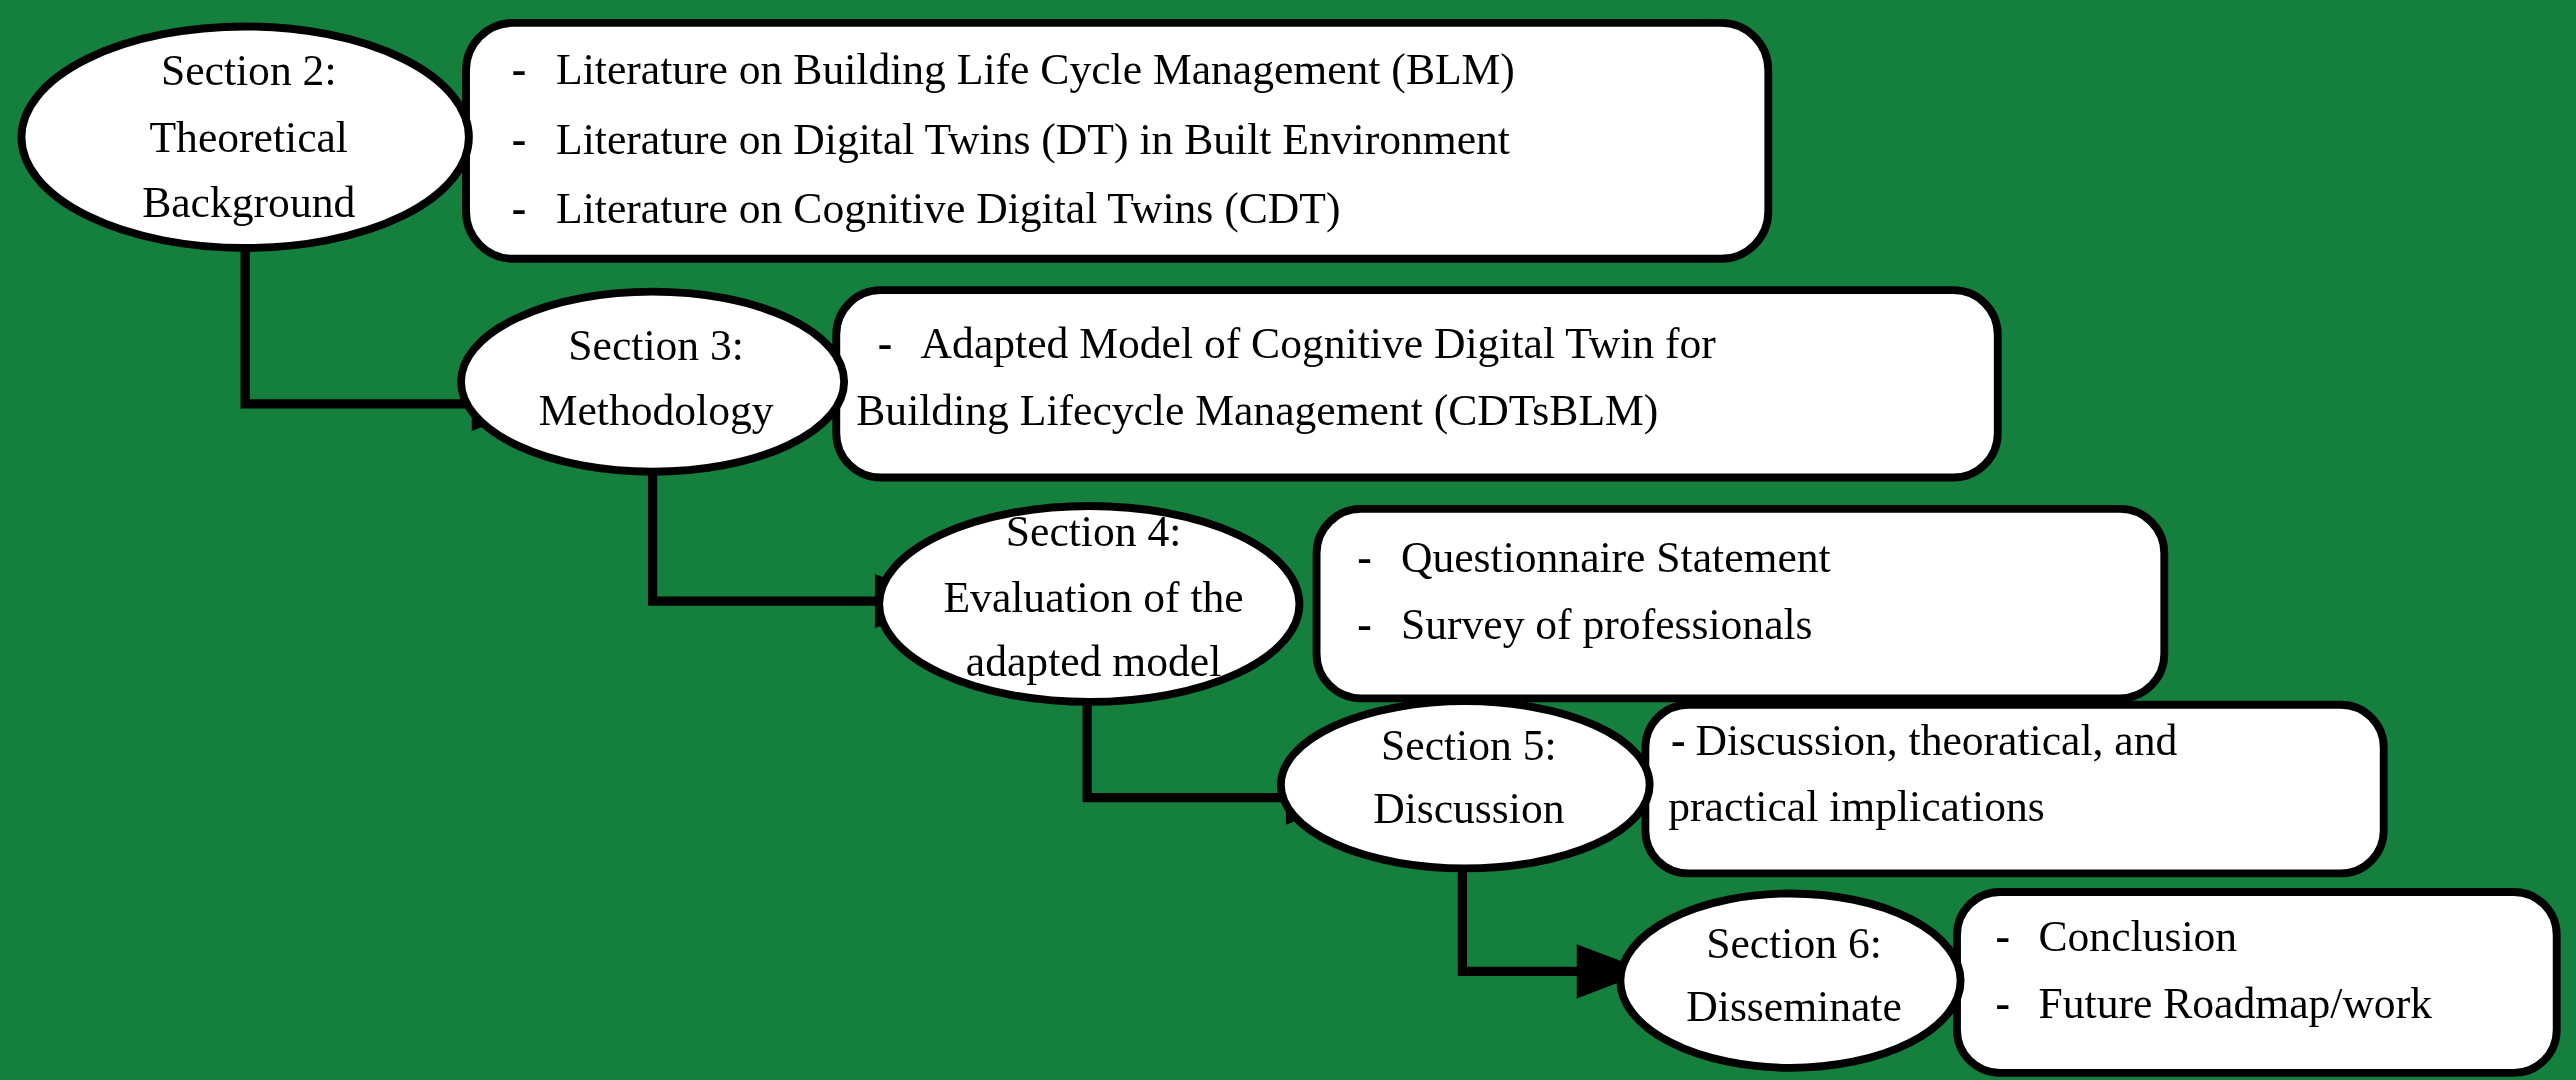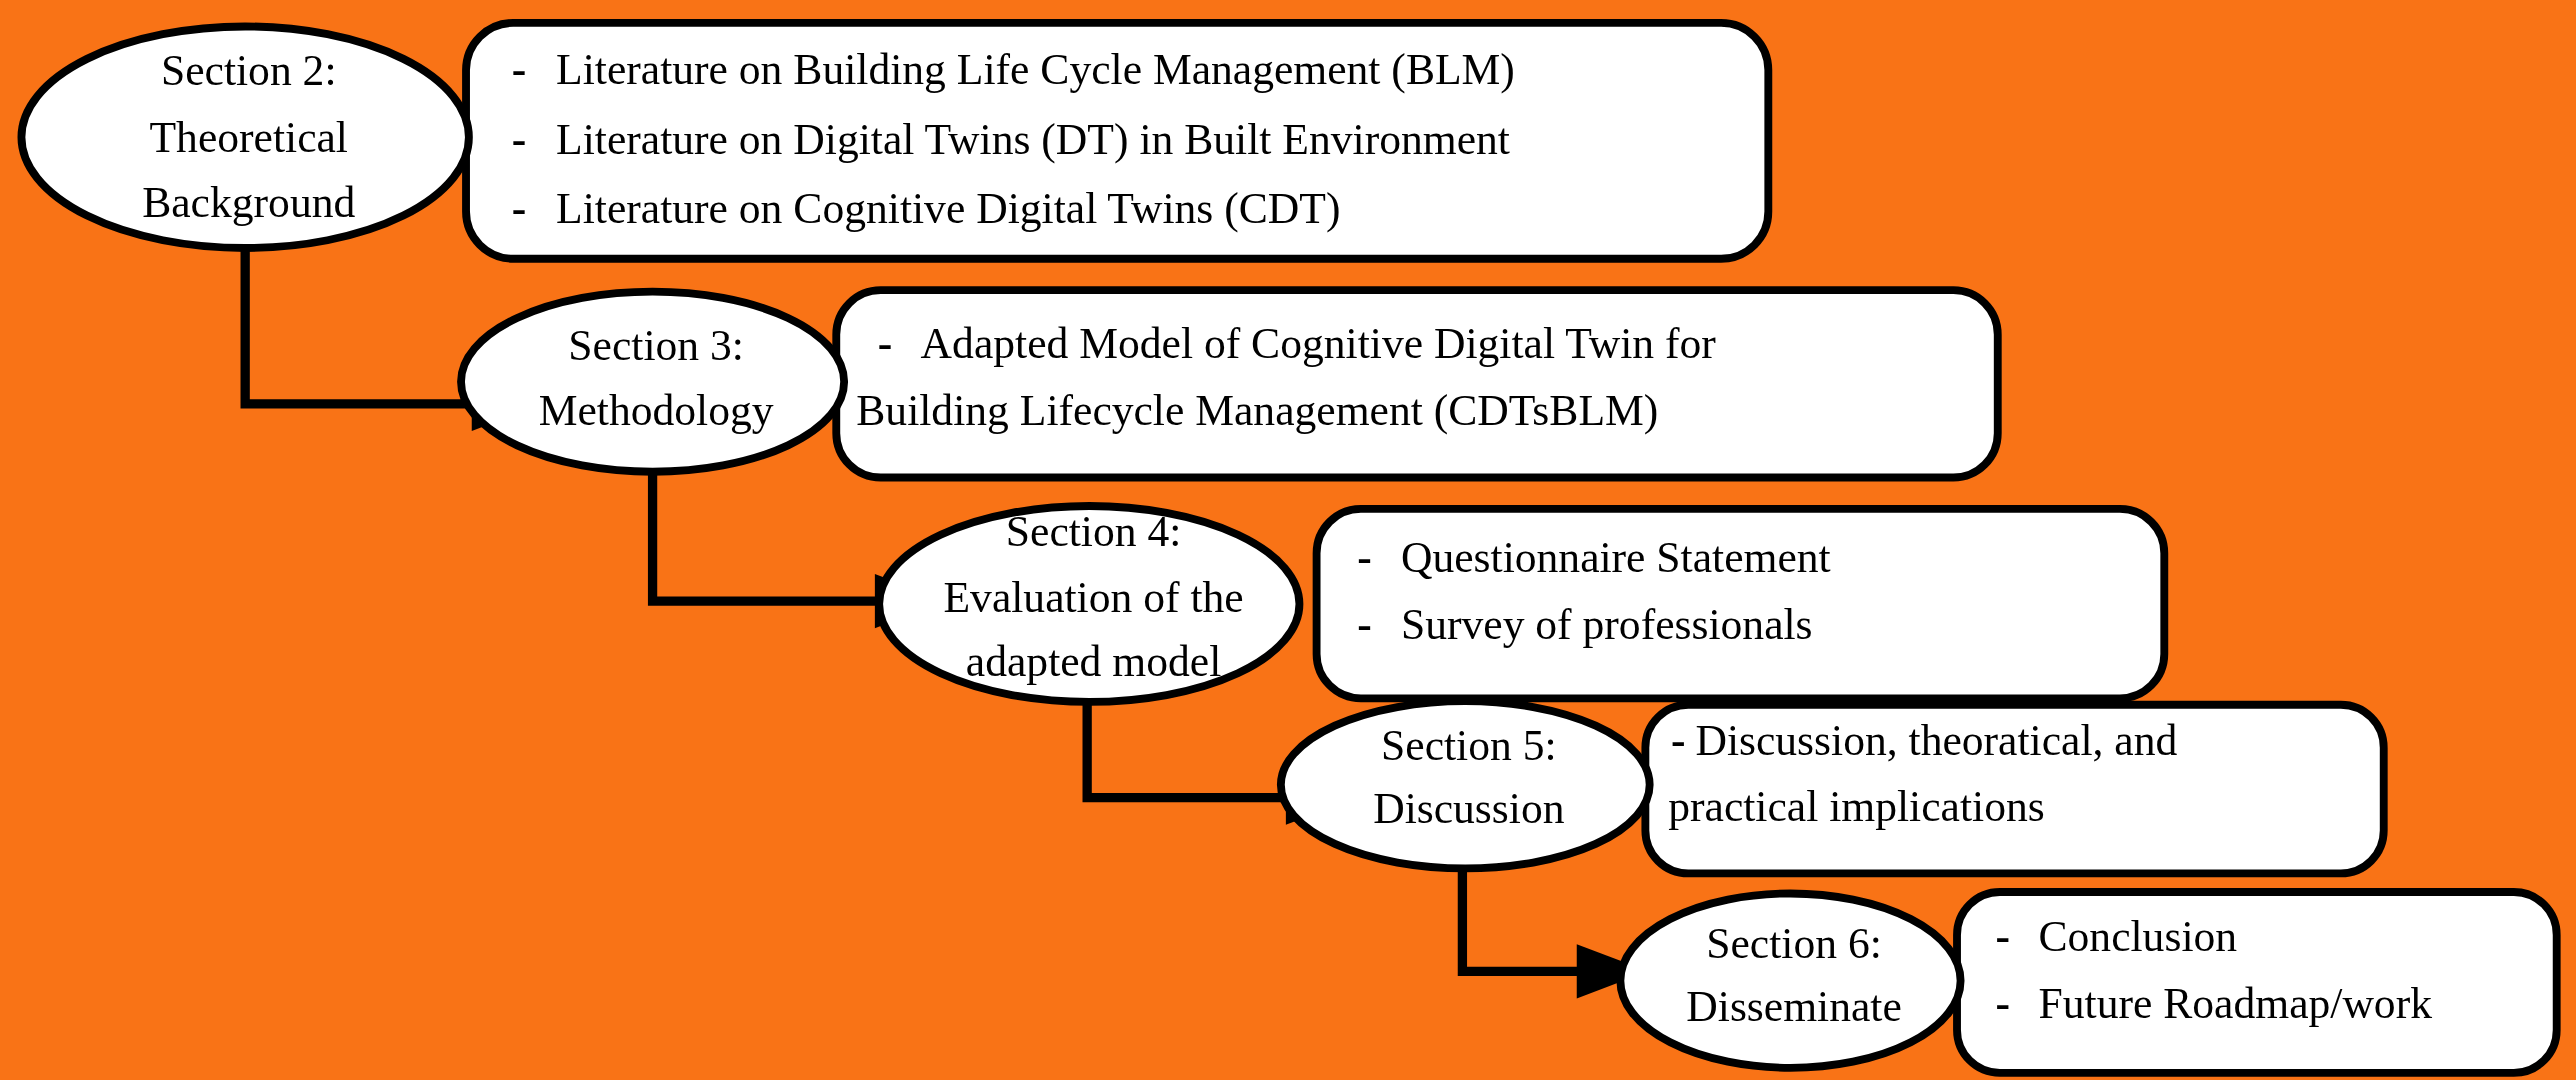--- a/index.html
+++ b/index.html
@@ -4,21 +4,21 @@
 <style>
   html, body {
     margin: 0;
     padding: 0;
     background: #ffffff;
   }
   #diagram-root {
     position: relative;
     width: 2576px;
     height: 1080px;
-    background: #f97316;
+    background: #15803d;
     font-family: "Liberation Serif", "DejaVu Serif", serif;
     overflow: hidden;
   }
   svg.flow {
     position: absolute;
     top: 0;
     left: 0;
     width: 2576px;
     height: 1080px;
   }

